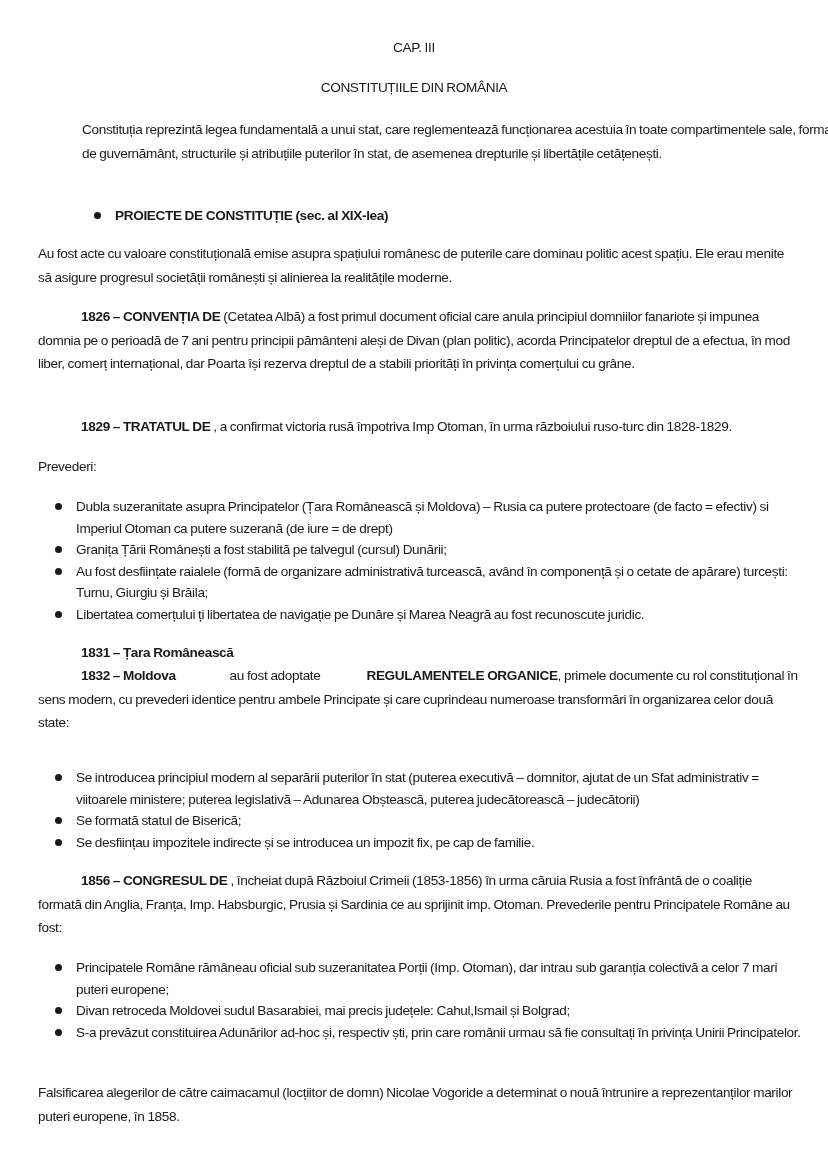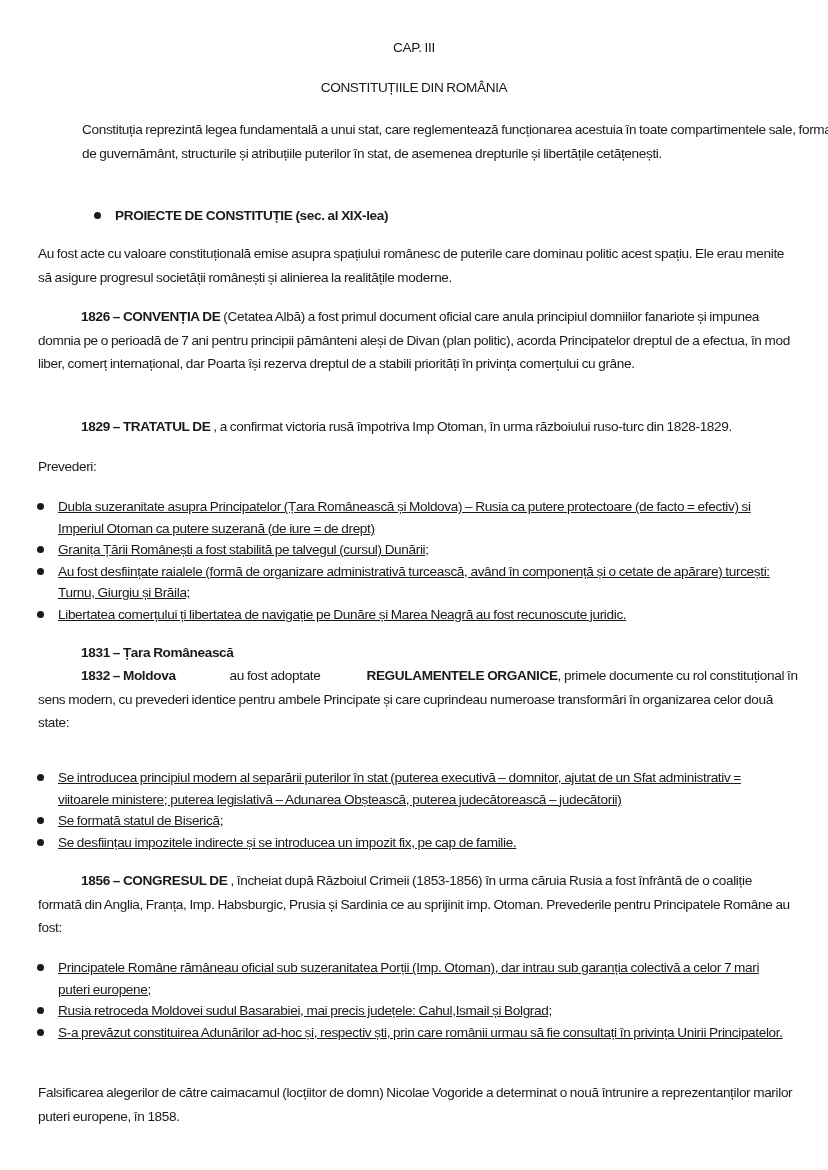--- a/index.html
+++ b/index.html
@@ -34,23 +34,22 @@
     .para {
       left: 38px;
       width: 760px;
       line-height: 23.5px;
     }
     .b { font-weight: bold; margin-left: 43px; }
     ul.bullets {
       list-style: none;
       padding: 0;
       margin: 0;
-      left: 24px;
+      left: 42px;
       width: 760px;
-      text-decoration: underline;
     }
     ul.bullets li {
       position: relative;
       padding-left: 34px;
       line-height: 21.5px;
     }
     ul.bullets li .dot {
       position: absolute;
       left: 13px;
       top: 7px;
@@ -123,19 +122,19 @@
     <li><span class="dot"></span><span>Se formată statul de Biserică;</span></li>
     <li><span class="dot"></span><span>Se desființau impozitele indirecte și se introducea un impozit fix, pe cap de familie.</span></li>
   </ul>
 
   <p class="abs para" style="top:869px;">
     <span class="b">1856 – CONGRESUL DE</span><span> , încheiat după Războiul Crimeii (1853-1856) în urma căruia Rusia a fost înfrântă de o coaliție formată din Anglia, Franța, Imp. Habsburgic, Prusia și Sardinia ce au sprijinit imp. Otoman. Prevederile pentru Principatele Române au fost:</span>
   </p>
 
   <ul class="abs bullets" style="top:957px;">
     <li><span class="dot"></span><span>Principatele Române rămâneau oficial sub suzeranitatea Porții (Imp. Otoman), dar intrau sub garanția colectivă a celor 7 mari puteri europene;</span></li>
-    <li><span class="dot"></span><span>Rusia retroceda Moldovei sudul Basarabiei, mai precis județele: Cahul,Ismail și Bolgrad;</span></li>
+    <li><span class="dot"></span><span>Divan retroceda Moldovei sudul Basarabiei, mai precis județele: Cahul,Ismail și Bolgrad;</span></li>
     <li><span class="dot"></span><span>S-a prevăzut constituirea Adunărilor ad-hoc și, respectiv ști, prin care românii urmau să fie consultați în privința Unirii Principatelor.</span></li>
   </ul>
 
   <p class="abs para" style="top:1081px;">Falsificarea alegerilor de către caimacamul (locțiitor de domn) Nicolae Vogoride a determinat o nouă întrunire a reprezentanților marilor puteri europene, în 1858.</p>
 
 </div>
 
 </body></html>

